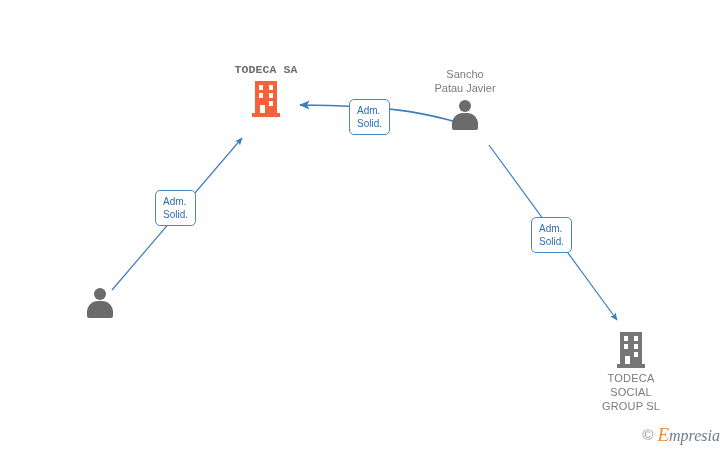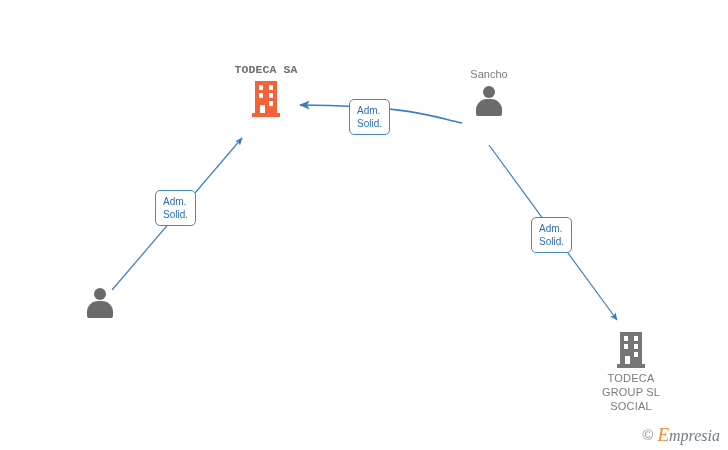--- a/index.html
+++ b/index.html
@@ -210,23 +210,24 @@
       <div class="win" style="left:7px; top:4px;"></div>
       <div class="win" style="left:17px; top:4px;"></div>
       <div class="win" style="left:7px; top:12px;"></div>
       <div class="win" style="left:17px; top:12px;"></div>
       <div class="win" style="left:17px; top:20px;"></div>
       <div class="door"></div>
       <div class="base"></div>
     </div>
   </div>
 
-  <div class="node" style="left:489px; top:68px;text-align:center;">
+  <div class="node" style="left:465px; top:68px;text-align:center;">
     <div class="caption-top">
       <div>Sancho</div>
+      <div>Patau Javier</div>
     </div>
     <div class="glyph person person-gray">
       <div class="head"></div>
       <div class="torso"></div>
     </div>
   </div>
 
   <div class="node" style="left:100px; top:288px;">
     <div class="glyph person person-gray">
       <div class="head"></div>
@@ -240,22 +241,22 @@
       <div class="win" style="left:7px; top:4px;"></div>
       <div class="win" style="left:17px; top:4px;"></div>
       <div class="win" style="left:7px; top:12px;"></div>
       <div class="win" style="left:17px; top:12px;"></div>
       <div class="win" style="left:17px; top:20px;"></div>
       <div class="door"></div>
       <div class="base"></div>
     </div>
     <div class="caption">
       <div>TODECA</div>
+      <div>SOCIAL</div>
       <div>GROUP  SL</div>
-      <div>SOCIAL</div>
     </div>
   </div>
 
   <div id="watermark">
     <span class="copy">©</span>
     <span class="brand"><span class="cap">E</span><span>mpresia</span></span>
   </div>
 
 </div>
 

